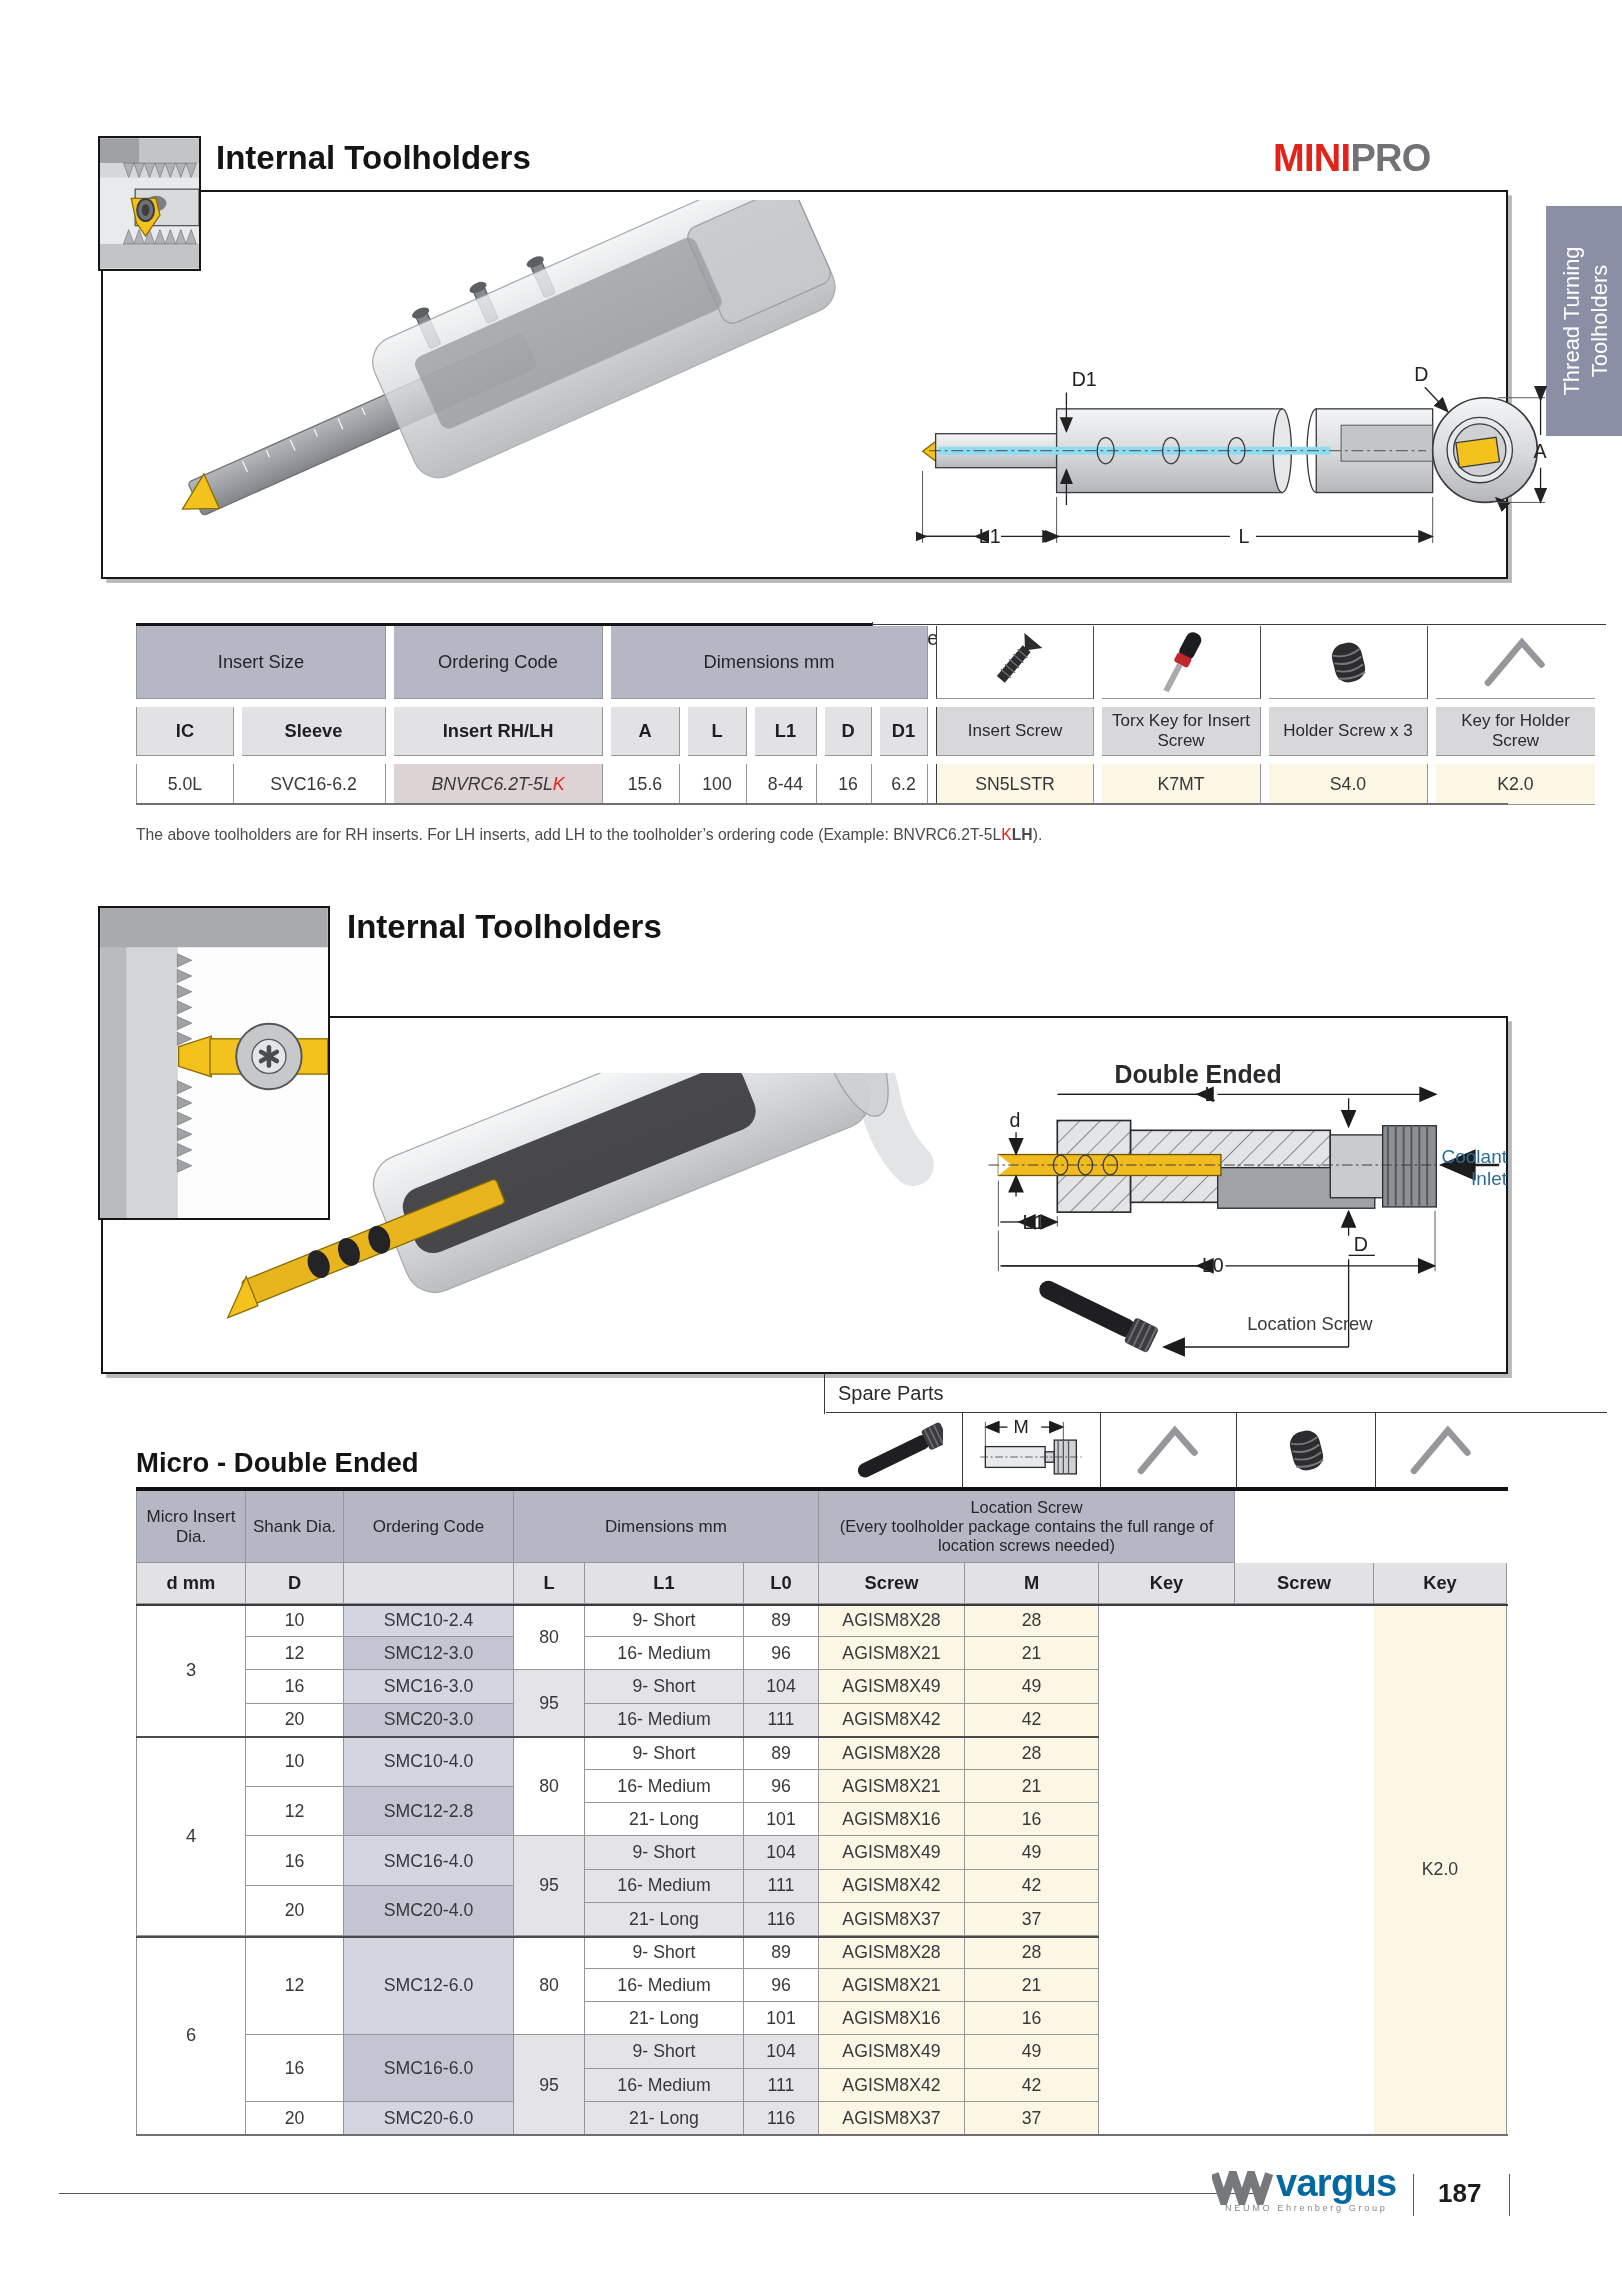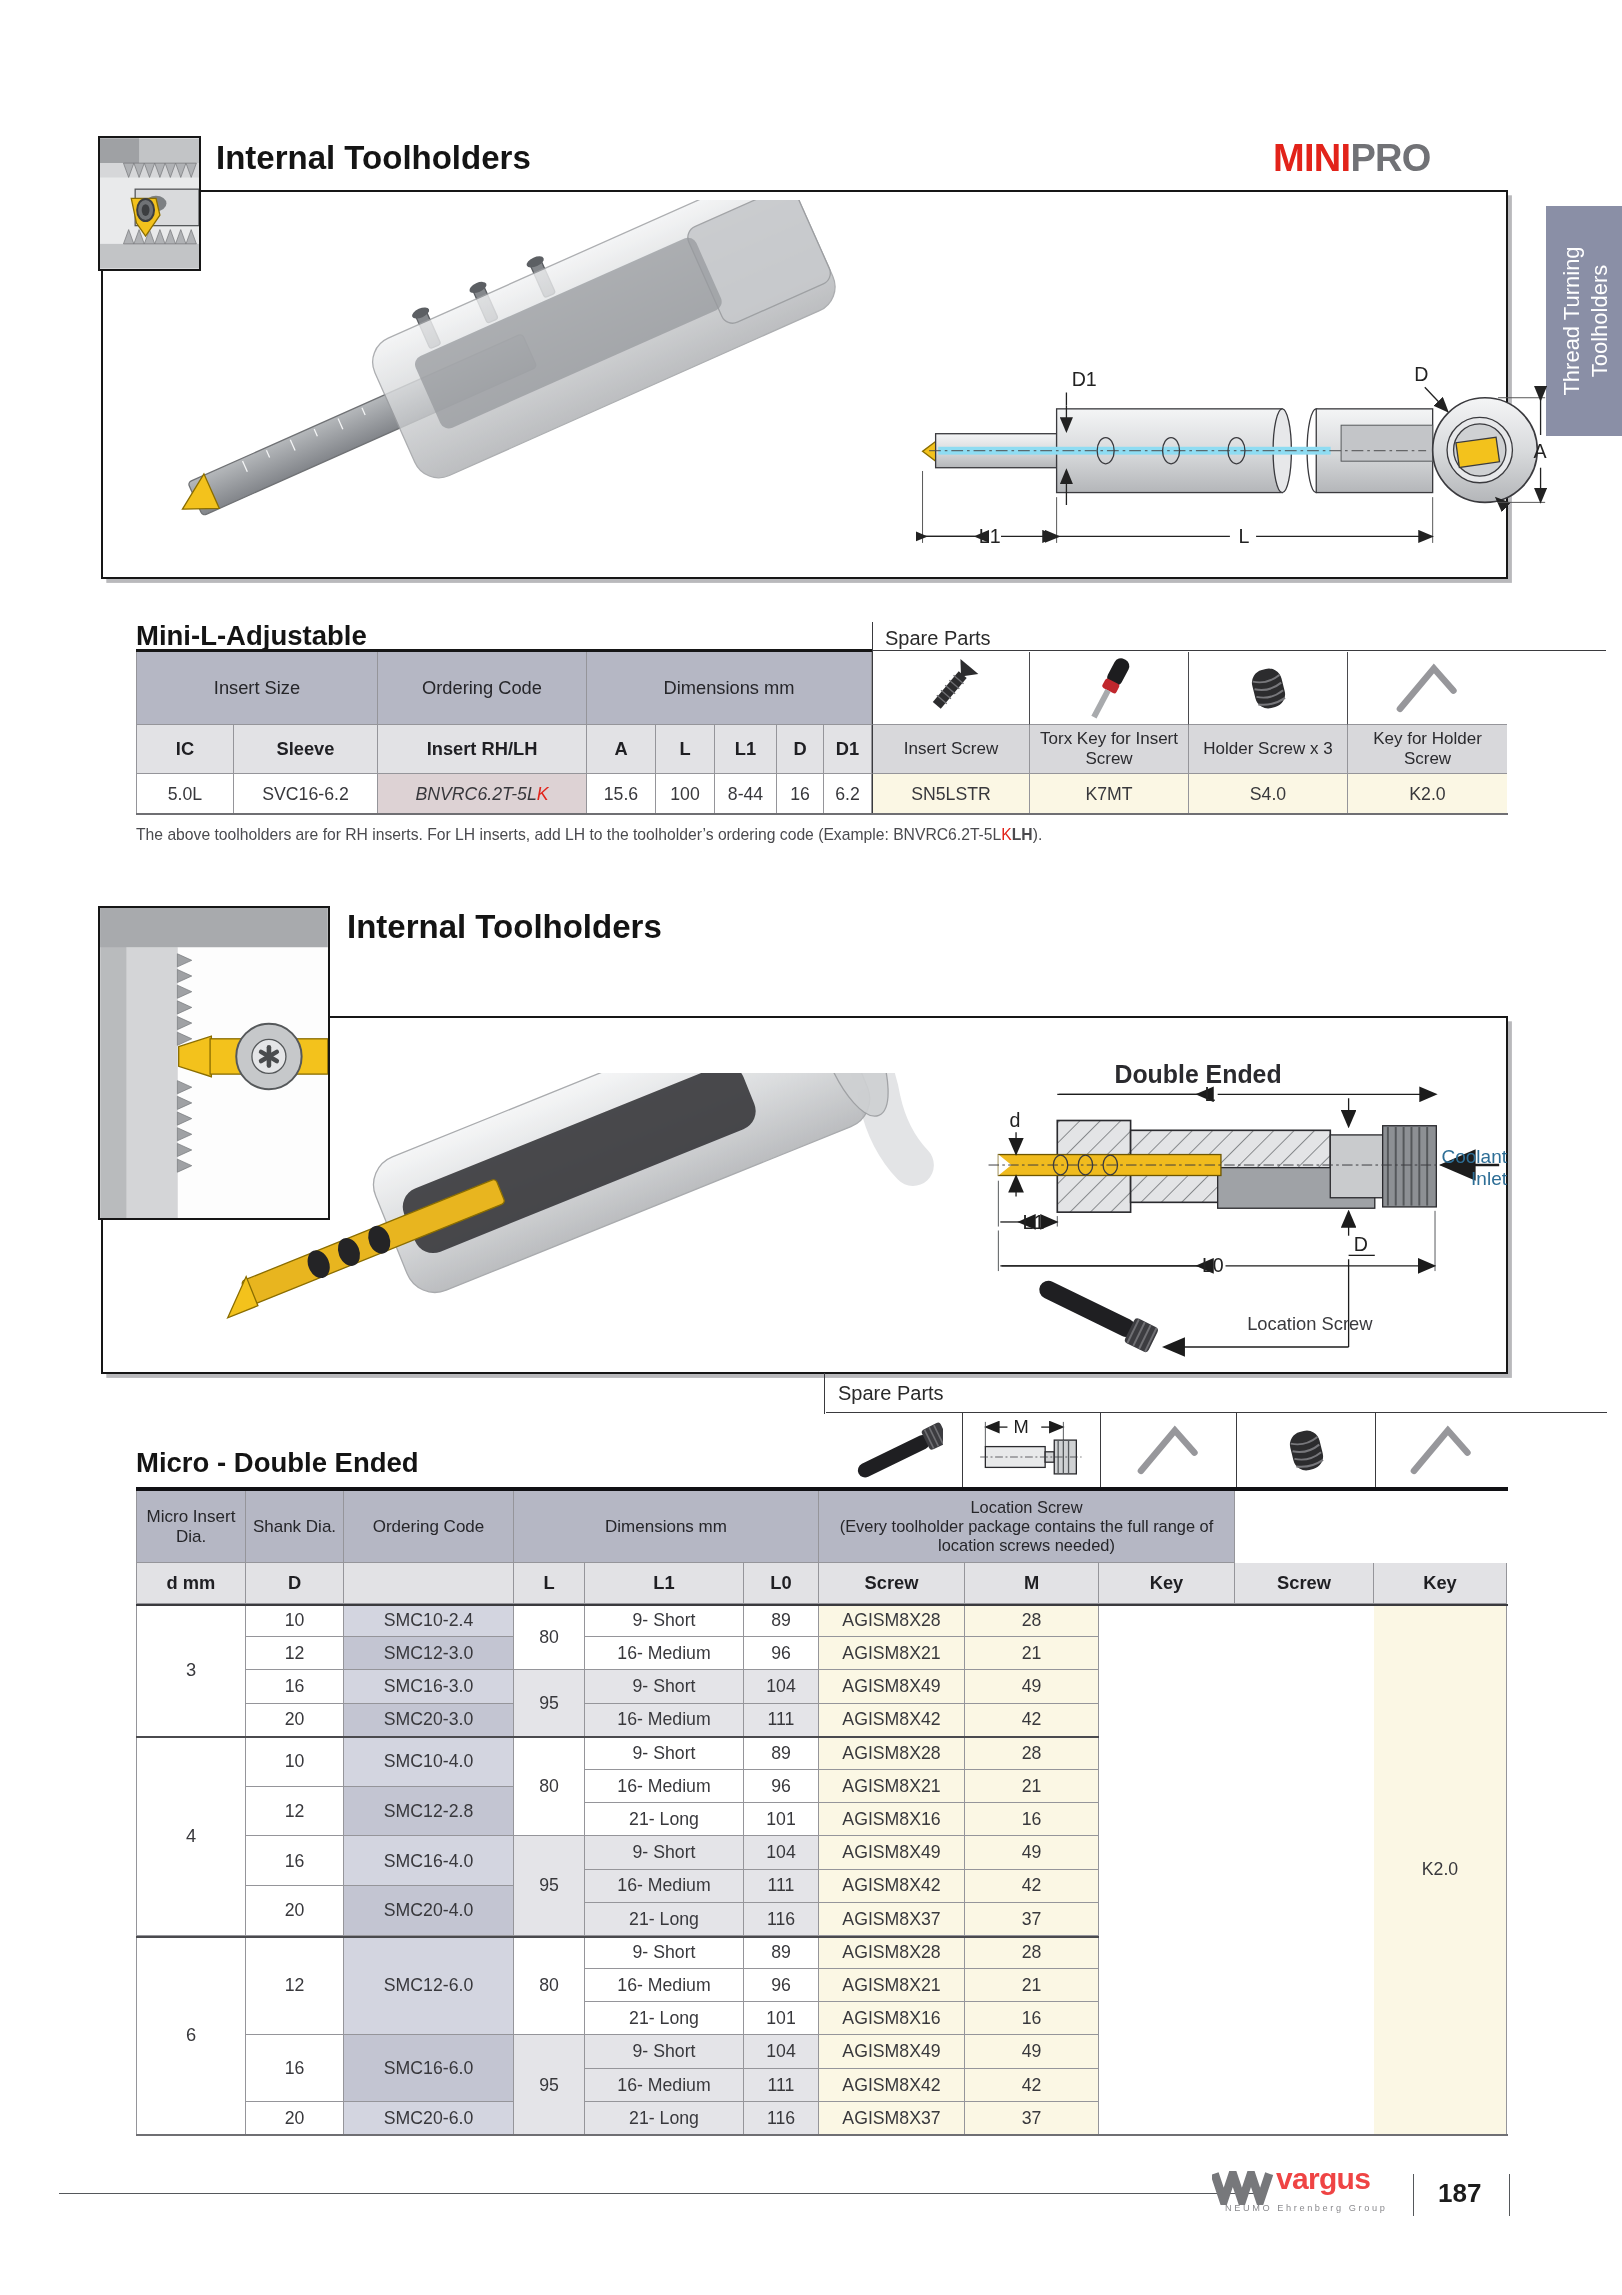--- a/index.html
+++ b/index.html
@@ -174,21 +174,21 @@
   <line x1="890" y1="248" x2="962" y2="248" stroke="#555" stroke-width="1.5"></line>
   <line x1="955" y1="90" x2="955" y2="145" stroke="#222" stroke-width="2" marker-start="url(#m1)"></line>
   <line x1="955" y1="195" x2="955" y2="246" stroke="#222" stroke-width="2" marker-end="url(#m1)"></line>
   <text x="944" y="180" class="dimlabel">A</text>
 </svg>
 
 <div class="abs ttl" style="left:136px;top:620px;font-size:27.5px;">Mini-L-Adjustable</div>
 <div class="abs light" style="left:885px;top:627px;font-size:20px;">Spare Parts</div>
 <div class="line" style="left:872px;top:622px;width:1.3px;height:36px;background:#3a3a3e;"></div>
 
-<div class="abs" style="left:136px;top:652px;width:1372px;display:grid;grid-template-columns:98px 144px 209px 69px 59px 62px 47px 48px 158px 159px 159px 159px;grid-template-rows:73px 49px 41px;">
+<div class="abs" style="left:136px;top:626px;width:1372px;display:grid;grid-template-columns:98px 144px 209px 69px 59px 62px 47px 48px 158px 159px 159px 159px;grid-template-rows:73px 49px 41px;gap:8px;">
   <div class="line" style="left:0;top:-3.3px;width:736px;height:3.3px;"></div>
   <div class="line" style="left:737px;top:-2px;width:733px;height:1.3px;background:#3a3a3e;"></div>
   <div class="line" style="left:0;bottom:0;width:1372px;height:2px;background:#6f6f73;"></div>
 
   <div class="c hdr bl" style="grid-row:1;grid-column:1/span 2">Insert Size</div>
   <div class="c hdr" style="grid-row:1;grid-column:3">Ordering Code</div>
   <div class="c hdr" style="grid-row:1;grid-column:4/span 5">Dimensions mm</div>
 
   <div class="imgcell" style="grid-row:1;grid-column:9;border-left:1.3px solid #3a3a3e;border-bottom:0.7px solid #95959a;">
     <svg width="72" height="65" viewBox="0 0 110 100">
@@ -622,18 +622,18 @@
   <div class="c cr" style="grid-row:33/span 2;grid-column:7">AGISM8X37</div>
   <div class="c cr" style="grid-row:33/span 2;grid-column:8">37</div>
 
   <div class="c cr" style="grid-row:3/span 32;grid-column:11">K2.0</div>
 </div>
 
 <div class="line" style="left:59px;top:2193px;width:1204px;height:1.3px;background:#55585b;"></div>
 <svg class="abs" style="left:1212px;top:2171px;" width="65" height="34" viewBox="0 0 100 52">
   <path d="M4 4 L18 46 L32 4 L46 46 L60 4 L74 46 L88 4" fill="none" stroke="#77787b" stroke-width="13"></path>
 </svg>
-<div class="abs" style="left:1276px;top:2162px;font-size:30px;font-weight:800;color:#ef4444;letter-spacing:-0.7px;">vargus</div>
+<div class="abs" style="left:1276px;top:2162px;font-size:38px;font-weight:800;color:#0369a1;letter-spacing:-0.7px;">vargus</div>
 <div class="abs" style="left:1225px;top:2203px;font-size:9.2px;letter-spacing:2.6px;color:#8a8a8e;">NEUMO Ehrenberg Group</div>
 <div class="line" style="left:1413px;top:2174px;width:1.3px;height:42px;background:#55585b;"></div>
 <div class="abs pagenum" style="left:1438px;top:2178px;">187</div>
 <div class="line" style="left:1509px;top:2174px;width:1.3px;height:42px;background:#55585b;"></div>
 
 
 </body></html>

